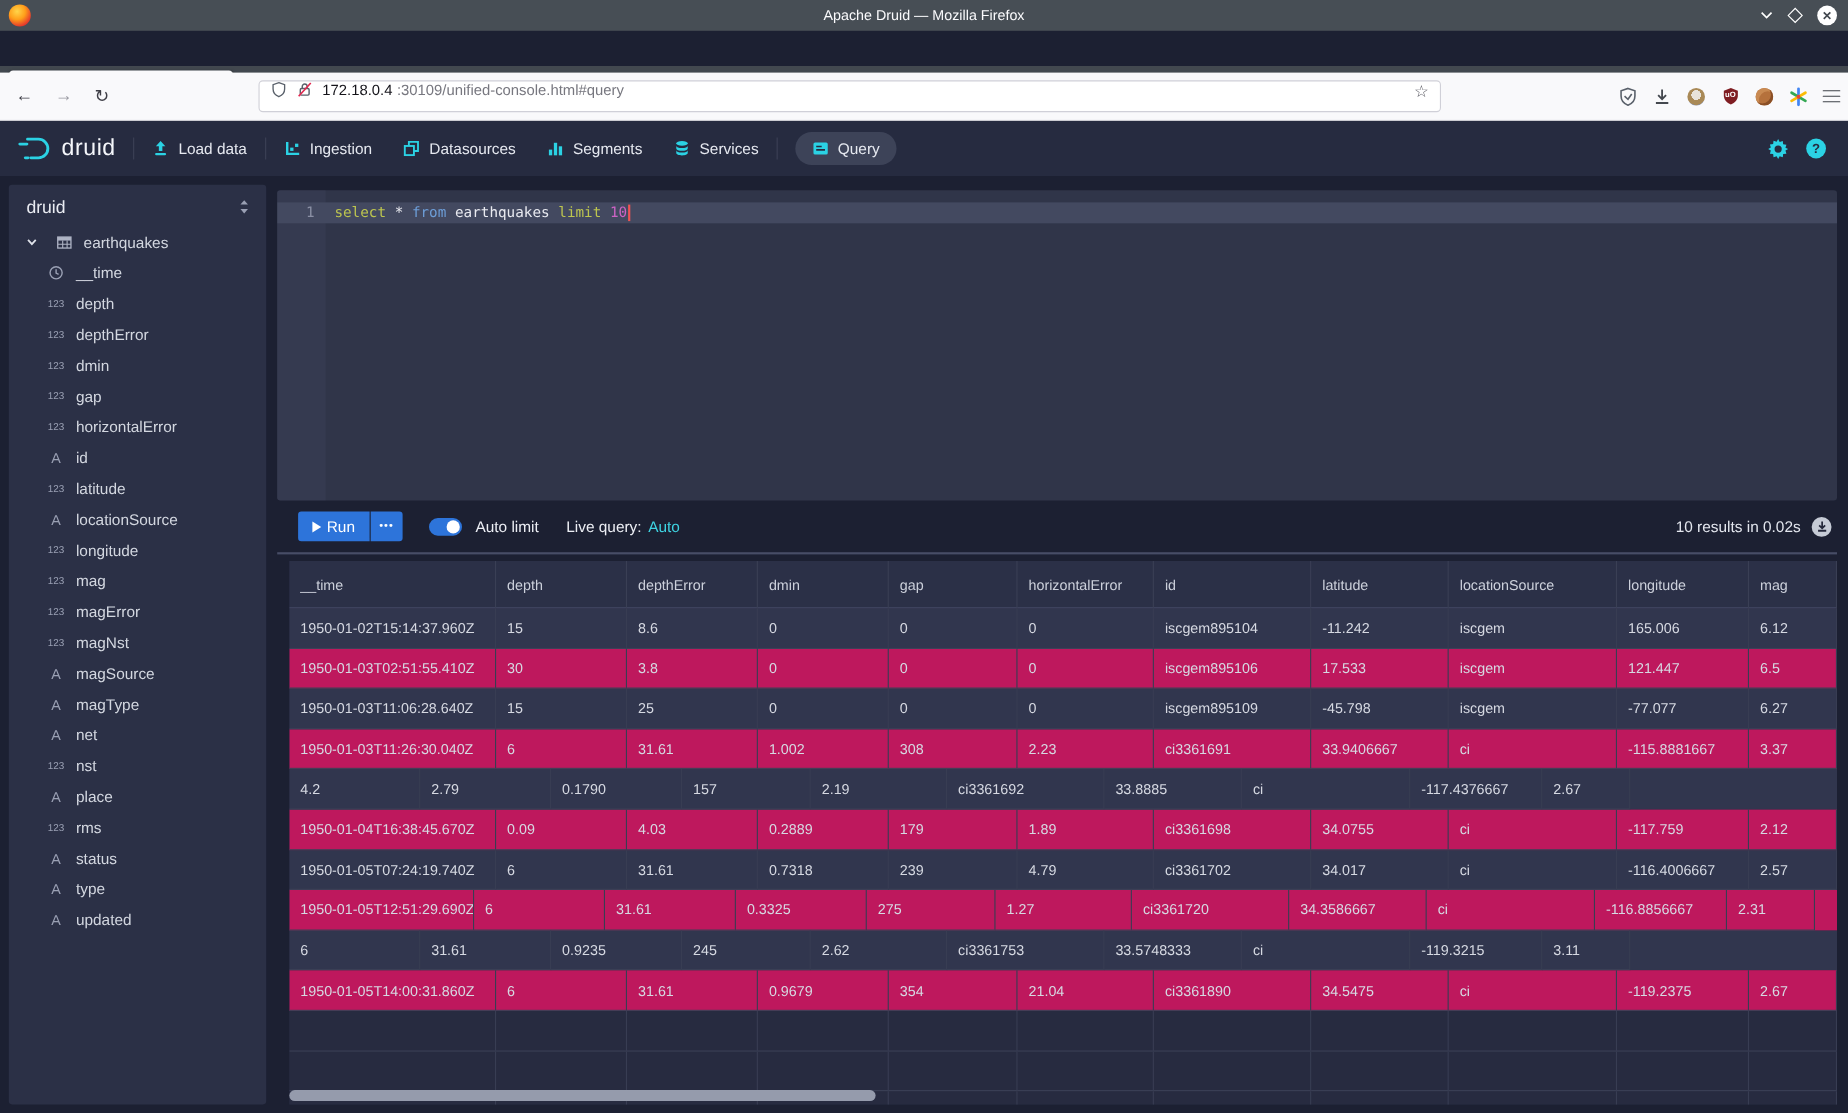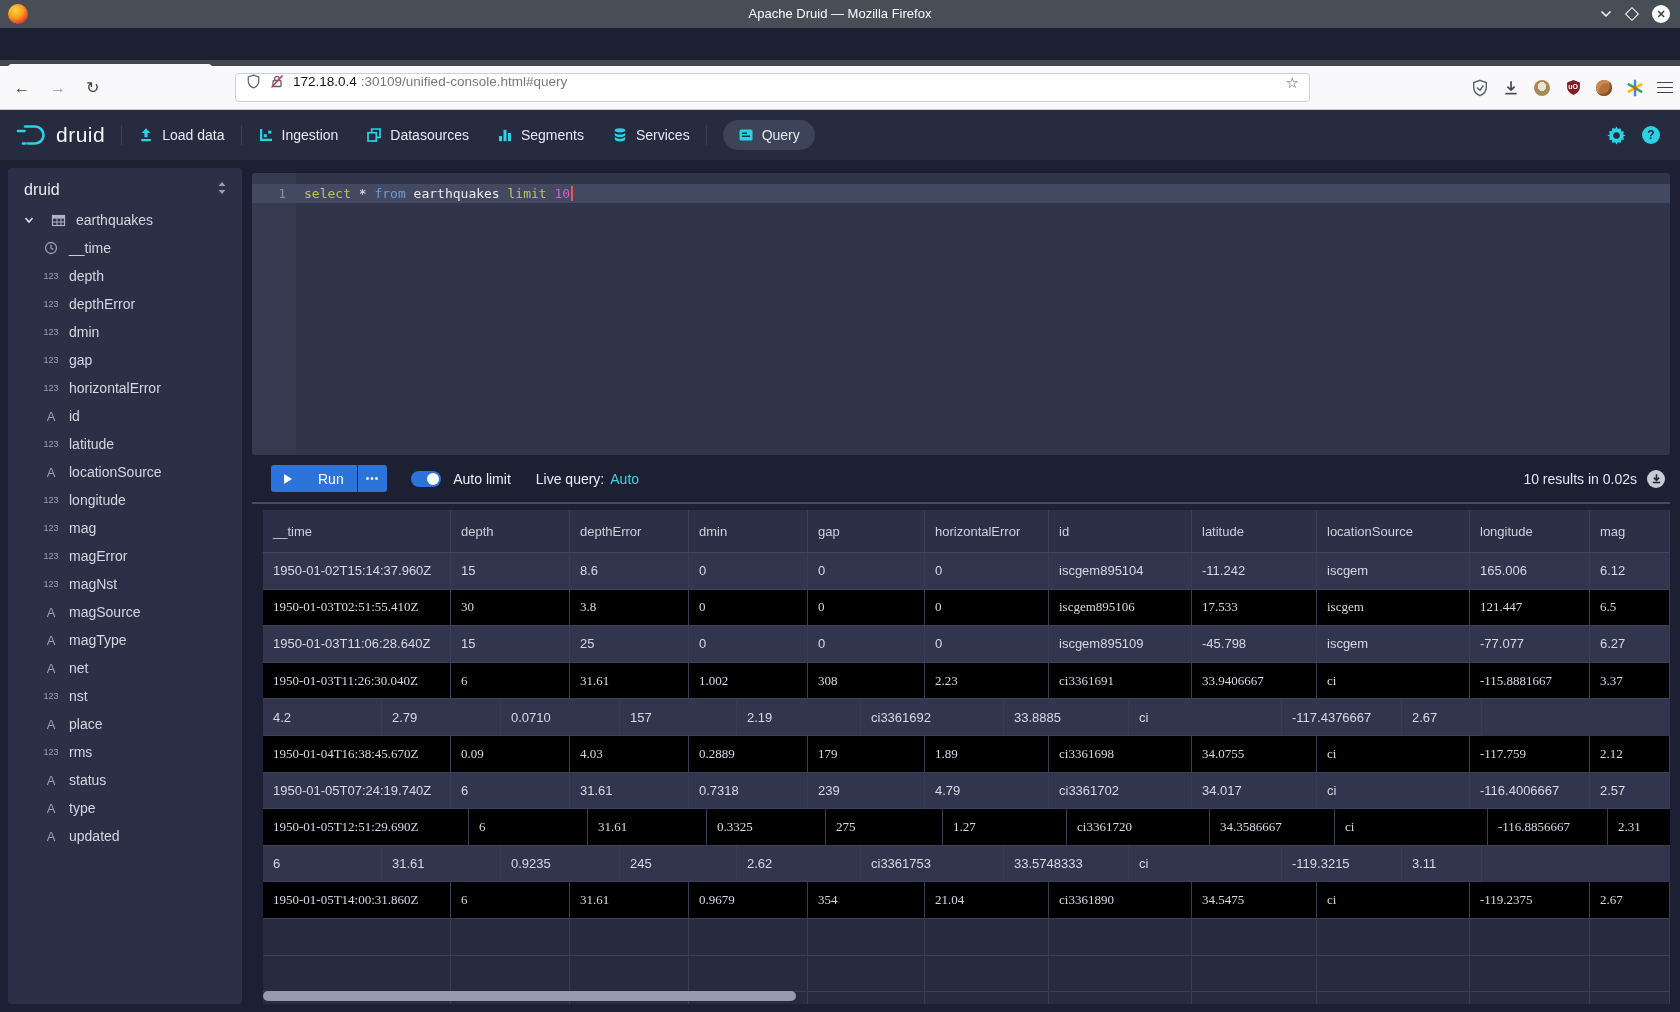--- a/index.html
+++ b/index.html
@@ -77,21 +77,21 @@
   .code-line{position:absolute;top:13px;left:52px;font-family:"DejaVu Sans Mono",monospace;font-size:13px;white-space:pre;}
   .tk-kw{color:#bdc54f;}
   .tk-kw2{color:#6d9ed8;}
   .tk-plain{color:#e9eaf0;}
   .tk-num{color:#cd63c5;}
   .cursor{display:inline-block;width:2px;height:15px;background:#f05454;vertical-align:text-bottom;margin-left:1px;}
 
   
   .runbar{position:absolute;left:252px;top:455px;width:1418px;height:47px;display:flex;align-items:center;}
   .btn-run{margin-left:19px;height:27px;background:#2d74da;border-radius:3px 0 0 3px;color:#fff;font-size:14px;
-           display:flex;align-items:center;gap:26px;padding:0 13px;}
+           display:flex;align-items:center;gap:5px;padding:0 13px;}
   .play{width:0;height:0;border-left:8px solid #fff;border-top:5px solid transparent;border-bottom:5px solid transparent;}
   .btn-more{height:27px;background:#2d74da;border-radius:0 3px 3px 0;margin-left:1px;color:#fff;display:flex;
             align-items:center;padding:0 8px;font-size:10px;letter-spacing:1px;}
   .switch{margin-left:24px;width:30px;height:16px;border-radius:9px;background:#2d74da;position:relative;}
   .knob{position:absolute;right:2px;top:2px;width:12px;height:12px;border-radius:50%;background:#fff;}
   .lbl-autolimit{margin-left:12px;font-size:14px;color:#eceef4;}
   .lbl-livequery{margin-left:25px;font-size:14px;color:#eceef4;}
   .lbl-auto{color:#3ed3e2;margin-left:6px;font-size:14px;}
   .runbar-right{margin-left:auto;display:flex;align-items:center;gap:10px;margin-right:5px;font-size:14px;color:#e3e6ee;}
   .dl-icon{width:18px;height:18px;border-radius:50%;background:#c6cbd6;display:flex;align-items:center;justify-content:center;}
@@ -99,21 +99,21 @@
   
   .results-divider{position:absolute;left:252px;top:502px;width:1418px;height:2px;background:#474d66;}
   .results{position:absolute;left:263px;top:510px;width:1407px;bottom:8px;overflow:hidden;background:#272b40;}
   .r-head{display:flex;height:43px;background:#2b3047;}
   .hc{box-sizing:border-box;padding-left:10px;display:flex;align-items:center;font-size:13px;color:#ccd0db;
       border-right:1px solid #3a3f55;border-bottom:1px solid #424863;flex-shrink:0;}
   .r-row{display:flex;height:36.6px;text-align:right;}
   .c{box-sizing:border-box;padding-left:10px;display:flex;align-items:center;font-size:13px;color:#d6d9e2;
      border-right:1px solid #383d53;border-bottom:1px solid #3c4157;flex-shrink:0;white-space:nowrap;overflow:hidden;}
   .r-row.odd{background:#31364e;}
-  .r-row.even{background:#000000;font-family:Liberation Serif, serif;}
+  .r-row.even{background:#be185d;}
   .r-row.empty{background:#272b40;}
   .hscroll{position:absolute;left:263px;top:991px;width:533px;height:10px;border-radius:5px;background:#959bac;}
 </style>
 </head>
 <body>
 
 <div class="screen">
 
   <div class="titlebar">
     <div class="ff-logo"></div>
@@ -522,21 +522,21 @@
           <div class="c" style="width: 124px;">2.23</div>
           <div class="c" style="width: 143px;">ci3361691</div>
           <div class="c" style="width: 125px;">33.9406667</div>
           <div class="c" style="width: 153px;">ci</div>
           <div class="c" style="width: 120px;">-115.8881667</div>
           <div class="c" style="width: 80px;">3.37</div>
         </div>
         <div class="r-row odd">
           <div class="c" style="width: 119px;">4.2</div>
           <div class="c" style="width: 119px;">2.79</div>
-          <div class="c" style="width: 119px;">0.0710</div>
+          <div class="c" style="width: 119px;">0.1790</div>
           <div class="c" style="width: 117px;">157</div>
           <div class="c" style="width: 124px;">2.19</div>
           <div class="c" style="width: 143px;">ci3361692</div>
           <div class="c" style="width: 125px;">33.8885</div>
           <div class="c" style="width: 153px;">ci</div>
           <div class="c" style="width: 120px;">-117.4376667</div>
           <div class="c" style="width: 80px;">2.67</div>
         </div>
         <div class="r-row even">
           <div class="c" style="width: 188px;">1950-01-04T16:38:45.670Z</div>
@@ -558,21 +558,21 @@
           <div class="c" style="width: 119px;">0.7318</div>
           <div class="c" style="width: 117px;">239</div>
           <div class="c" style="width: 124px;">4.79</div>
           <div class="c" style="width: 143px;">ci3361702</div>
           <div class="c" style="width: 125px;">34.017</div>
           <div class="c" style="width: 153px;">ci</div>
           <div class="c" style="width: 120px;">-116.4006667</div>
           <div class="c" style="width: 80px;">2.57</div>
         </div>
         <div class="r-row even">
-          <div class="c" style="width: 206px;">1950-01-05T12:51:29.690Z</div>
+          <div class="c" style="width: 168px;">1950-01-05T12:51:29.690Z</div>
           <div class="c" style="width: 119px;">6</div>
           <div class="c" style="width: 119px;">31.61</div>
           <div class="c" style="width: 119px;">0.3325</div>
           <div class="c" style="width: 117px;">275</div>
           <div class="c" style="width: 124px;">1.27</div>
           <div class="c" style="width: 143px;">ci3361720</div>
           <div class="c" style="width: 125px;">34.3586667</div>
           <div class="c" style="width: 153px;">ci</div>
           <div class="c" style="width: 120px;">-116.8856667</div>
           <div class="c" style="width: 80px;">2.31</div>

